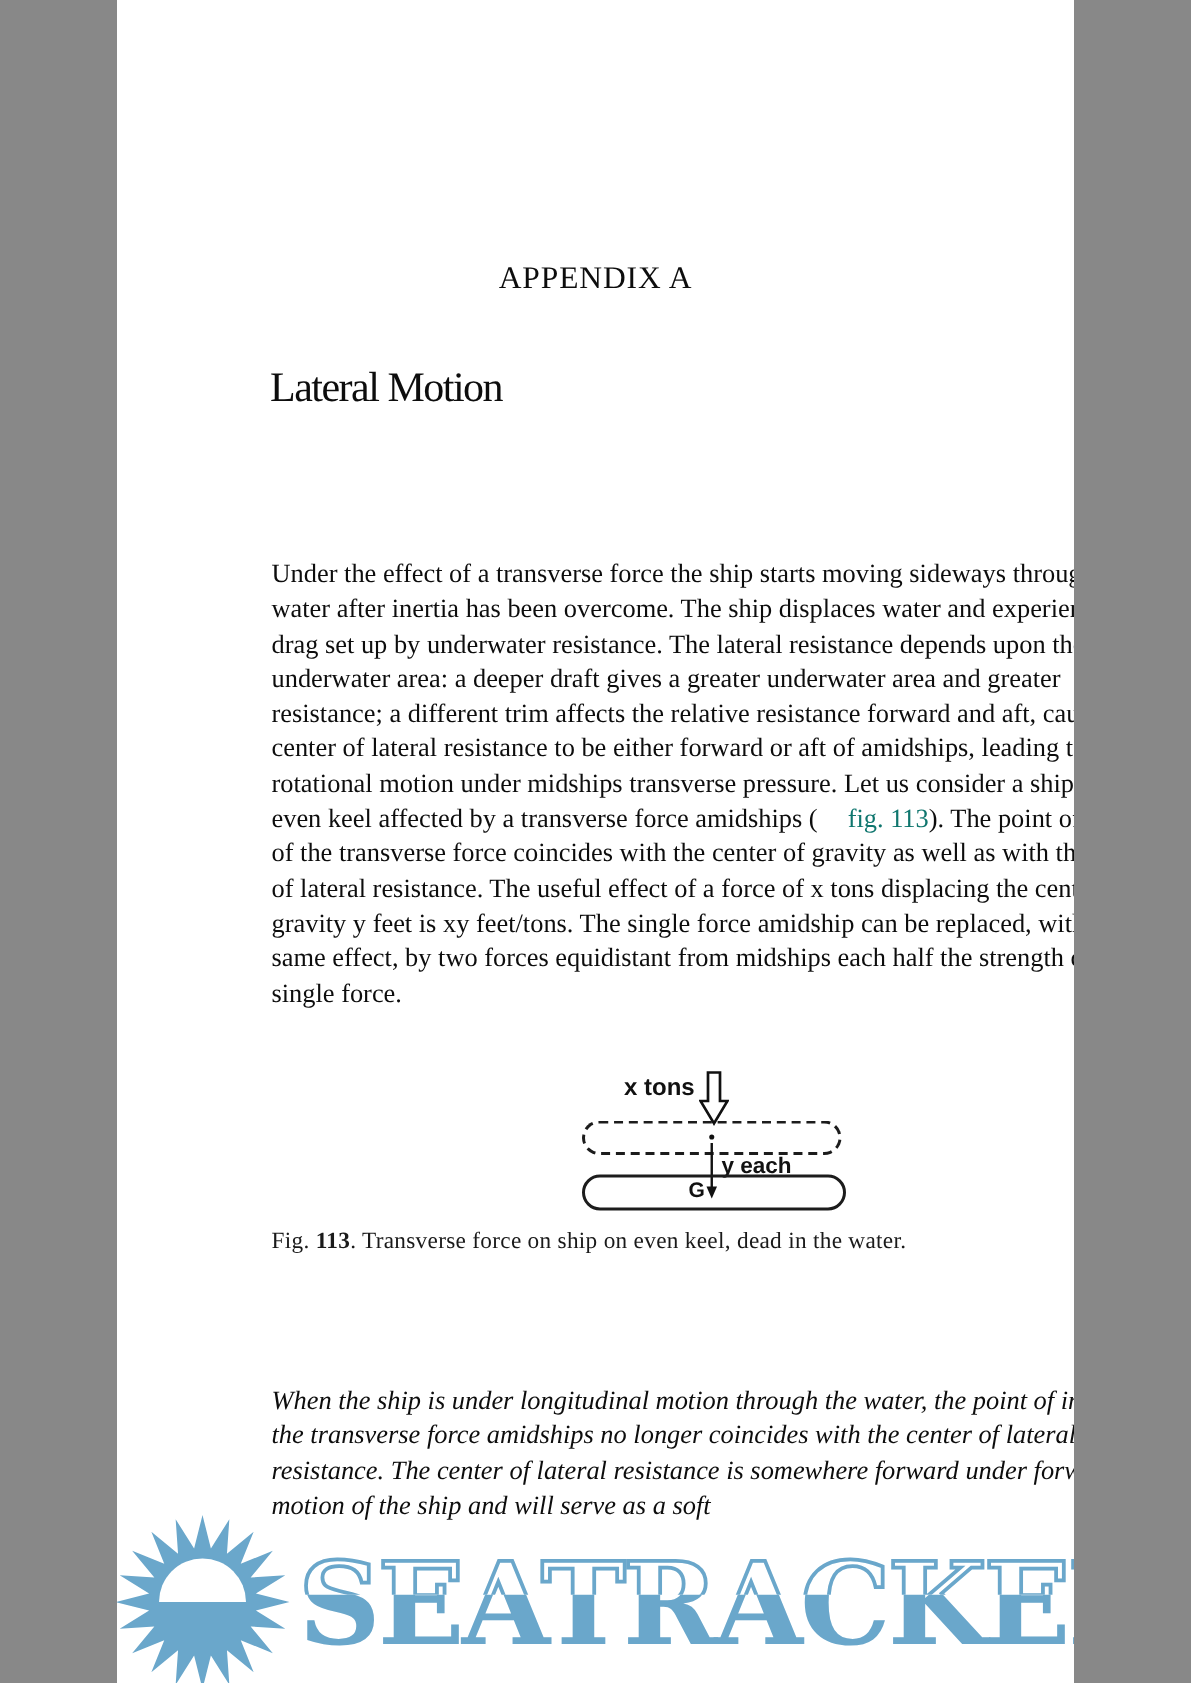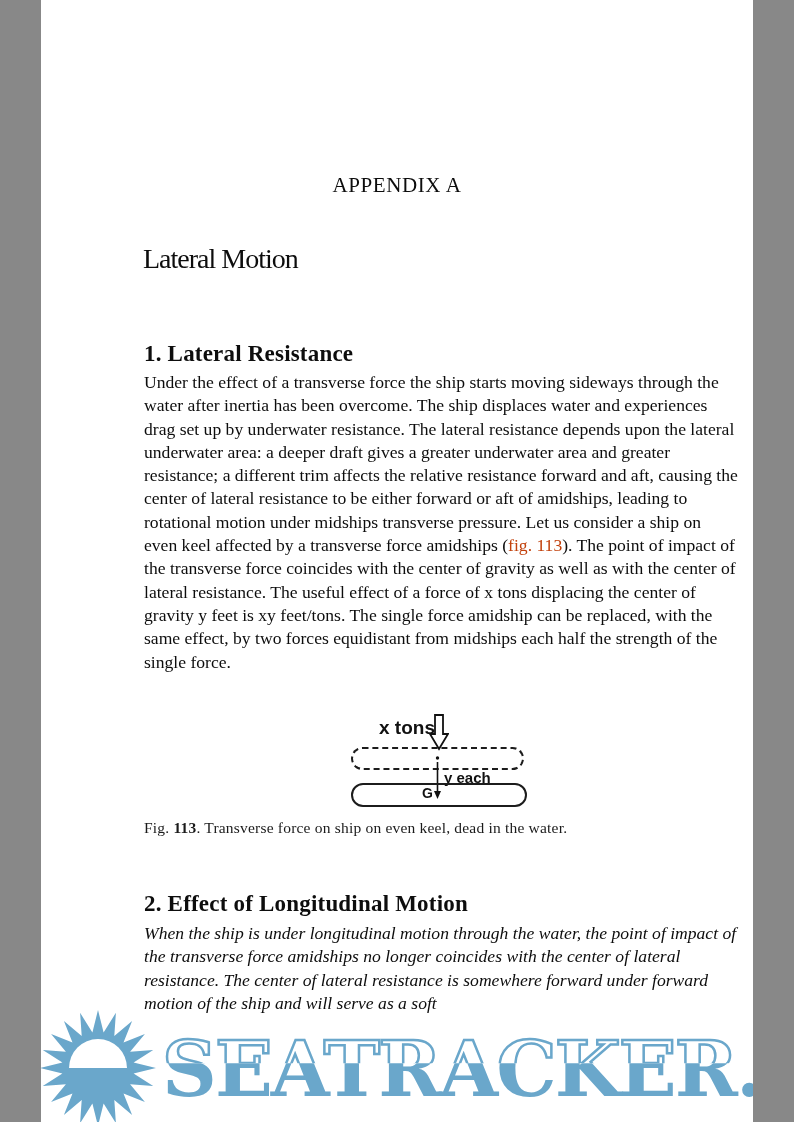--- a/index.html
+++ b/index.html
@@ -1,19 +1,19 @@
 <!DOCTYPE html>
 <html><head>
 <meta charset="utf-8">
 <style>
   * { margin: 0; padding: 0; box-sizing: border-box; }
   html, body { background: #888; }
   .page {
     position: relative;
-    width: 712px;
+    width: 638px;
     height: 1122px;
     margin: 0 auto;
     background: #ffffff;
     overflow: hidden;
     font-family: "Liberation Serif", serif;
     color: #0d0d0d;
   }
   .appendix {
     position: absolute;
     left: 0; right: 0;
@@ -43,38 +43,38 @@
   .body {
     position: absolute;
     left: 103px;
     width: 594px;
     font-size: 17.6px;
     line-height: 23.3px;
     text-align: left;
   }
   .p1 { top: 371px; }
   .p2 { top: 922px; font-style: italic; }
-  .figlink { color: #c2410c; text-decoration: none; cursor: pointer; }
+  .figlink { color: #0f766e; text-decoration: none; cursor: pointer; margin-left: 20px; }
 
   
   .figure {
     position: absolute;
     left: 305px;
     top: 712px;
     width: 190px;
     height: 100px;
   }
   .flabel {
     position: absolute;
     font-family: "Liberation Sans", sans-serif;
     font-weight: bold;
     color: #111;
     z-index: 1;
   }
-  .xtons { left: 33px; top: 5px; font-size: 19px; }
+  .xtons { left: 33px; top: 5px; font-size: 16px; }
   .yfeet { left: 98px; top: 57px; font-size: 15px; }
   .glabel { left: 76px; top: 73px; font-size: 14px; }
   .hollow-arrow { position: absolute; left: 83px; top: 2px; z-index: 1; }
   .thin-arrow { position: absolute; left: 87px; top: 44px; z-index: 1; }
   .ship {
     position: absolute;
     left: 5px;
     width: 173px;
     height: 23px;
     border-radius: 12px;
@@ -123,21 +123,20 @@
 </style>
 </head>
 <body>
 
 <div class="page">
 
   <div class="appendix">APPENDIX A</div>
 
   <h1 class="title">Lateral Motion</h1>
 
-  <h2 class="h-sec h-s1">1. Lateral Resistance</h2>
 
   <p class="body p1"><span>Under the effect of a transverse force the ship starts moving sideways through the water after inertia has been overcome. The ship displaces water and experiences drag set up by underwater resistance. The lateral resistance depends upon the lateral underwater area: a deeper draft gives a greater underwater area and greater resistance; a different trim affects the relative resistance forward and aft, causing the center of lateral resistance to be either forward or aft of amidships, leading to rotational motion under midships transverse pressure. Let us consider a ship on even keel affected by a transverse force amidships (</span><a class="figlink">fig. 113</a><span>). The point of impact of the transverse force coincides with the center of gravity as well as with the center of lateral resistance. The useful effect of a force of x tons displacing the center of gravity y feet is xy feet/tons. The single force amidship can be replaced, with the same effect, by two forces equidistant from midships each half the strength of the single force.</span></p>
 
   <div class="figure">
     <span class="flabel xtons">x tons</span>
     <svg class="hollow-arrow" width="20" height="37" viewBox="0 0 20 37">
       <path d="M6 1 L14 1 L14 20 L19 20 L10 35 L1 20 L6 20 Z" fill="#ffffff" stroke="#111" stroke-width="1.8"></path>
     </svg>
     <div class="ship dashed"></div>
     <svg class="thin-arrow" width="9" height="44" viewBox="0 0 9 44">
@@ -146,21 +145,20 @@
       <polygon points="1,35 8,35 4.5,43" fill="#111"></polygon>
     </svg>
     <span class="flabel yfeet">y each</span>
     <span class="flabel glabel">G</span>
     <div class="ship solid"></div>
   </div>
 
   <p class="caption"><span>Fig.</span>
     <b>113</b><span>. Transverse force on ship on even keel, dead in the water.</span></p>
 
-  <h2 class="h-sec h-s2">2. Effect of Longitudinal Motion</h2>
 
   <p class="body p2">When the ship is under longitudinal motion through the water, the point of impact of the transverse force amidships no longer coincides with the center of lateral resistance. The center of lateral resistance is somewhere forward under forward motion of the ship and will serve as a soft</p>
 
   <div class="watermark">
     <svg class="sun" width="120" height="120" viewBox="0 0 120 120">
       <polygon fill="#6aa7cb" points="118,60 95.6,65.6 115.2,77.9 92.1,76.3 106.9,94.1 85.5,85.5 94.1,106.9 76.3,92.1 77.9,115.2 65.6,95.6 60,118 54.4,95.6 42.1,115.2 43.7,92.1 25.9,106.9 34.5,85.5 13.1,94.1 27.9,76.3 4.8,77.9 24.4,65.6 2,60 24.4,54.4 4.8,42.1 27.9,43.7 13.1,25.9 34.5,34.5 25.9,13.1 43.7,27.9 42.1,4.8 54.4,24.4 60,2 65.6,24.4 77.9,4.8 76.3,27.9 94.1,13.1 85.5,34.5 106.9,25.9 92.1,43.7 115.2,42.1 95.6,54.4"></polygon>
       <path d="M31 60 A29 29 0 0 1 89 60 Z" fill="#ffffff"></path>
     </svg>
     <div class="wm-text">
       <span class="wm-top">SEATRACKER.RU</span>

